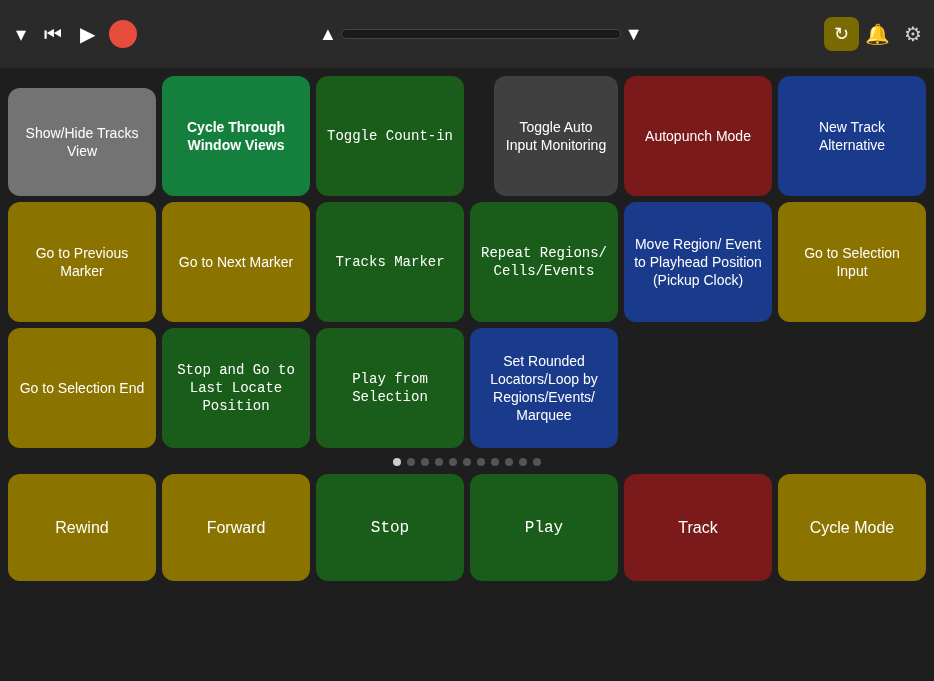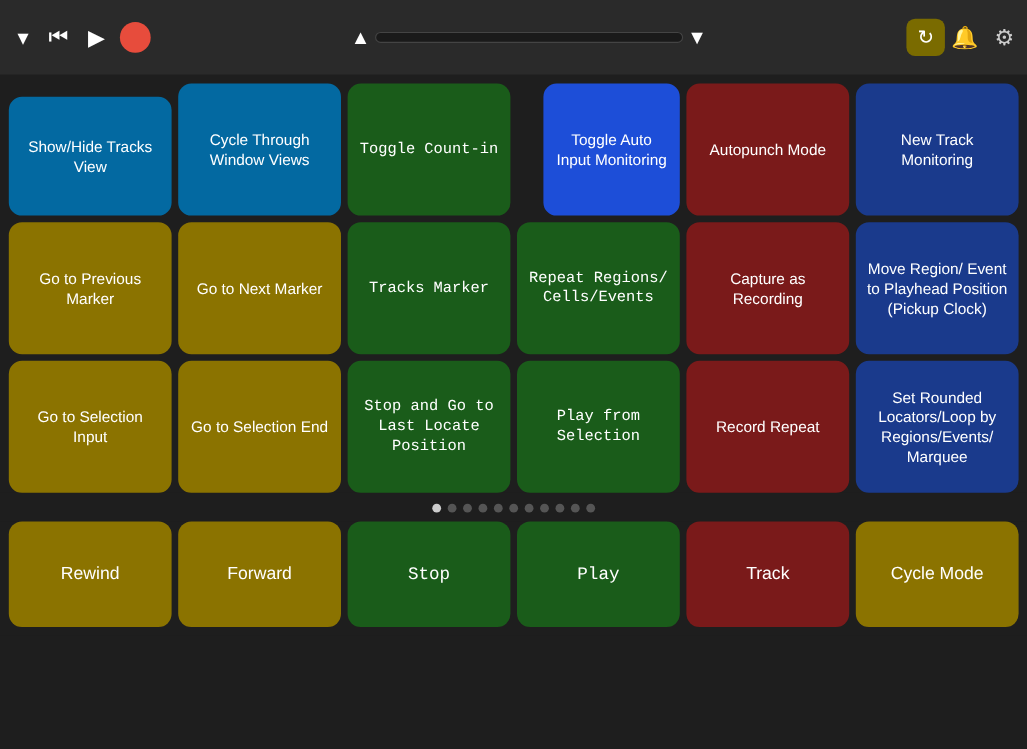--- a/index.html
+++ b/index.html
@@ -123,25 +123,25 @@
       align-items: center;
       justify-content: center;
       text-align: center;
       font-size: 14px;
       font-weight: 500;
       line-height: 1.3;
       padding: 10px;
       cursor: pointer;
       user-select: none;
     }
-    .cell-gray { background: #0369a1; margin-top: 12px; }
-    .cell-dark-gray { background: #0369a1; }
+    .cell-gray { background: #737373; margin-top: 12px; }
+    .cell-dark-gray { background: #15803d; font-weight: bold; }
     .cell-gold { background: #8b7300; }
     .cell-dark-green { background: #1a5c1a; font-family: Liberation Mono, monospace; }
-    .cell-bright-green { background: #1d4ed8; margin-left: 24px; }
+    .cell-bright-green { background: #404040; margin-left: 24px; }
     .cell-dark-red { background: #7a1a1a; }
     .cell-blue { background: #1a3a8c; }
 
     
     .dots-row {
       display: flex;
       align-items: center;
       justify-content: center;
       gap: 6px;
       padding: 10px 0 8px 0;
@@ -159,21 +159,21 @@
     
     .bottom-transport {
       display: grid;
       grid-template-columns: repeat(6, 1fr);
       gap: 6px;
       padding: 0 8px 8px 8px;
       background: #1e1e1e;
     }
     .transport-cell {
       border-radius: 12px;
-      height: 96px;
+      height: 107px;
       display: flex;
       align-items: center;
       justify-content: center;
       font-size: 16px;
       font-weight: 500;
       cursor: pointer;
       user-select: none;
     }
   </style>
 </head>
@@ -207,43 +207,40 @@
   <div class="grid" id="main-grid">
       <div class="cell cell-gray">Show/Hide
 Tracks View</div>
       <div class="cell cell-dark-gray">Cycle Through
 Window Views</div>
       <div class="cell cell-dark-green">Toggle Count-in</div>
       <div class="cell cell-bright-green">Toggle Auto
 Input Monitoring</div>
       <div class="cell cell-dark-red">Autopunch Mode</div>
       <div class="cell cell-blue">New Track
-Monitoring</div>
+Alternative</div>
       <div class="cell cell-gold">Go to Previous
 Marker</div>
       <div class="cell cell-gold">Go to Next Marker</div>
       <div class="cell cell-dark-green">Tracks Marker</div>
       <div class="cell cell-dark-green">Repeat Regions/
 Cells/Events</div>
-      <div class="cell cell-dark-red">Capture
-as Recording</div>
       <div class="cell cell-blue">Move Region/
 Event to Playhead
 Position (Pickup
 Clock)</div>
       <div class="cell cell-gold">Go to Selection
 Input</div>
       <div class="cell cell-gold">Go to Selection
 End</div>
       <div class="cell cell-dark-green">Stop and Go to
 Last Locate
 Position</div>
       <div class="cell cell-dark-green">Play from
 Selection</div>
-      <div class="cell cell-dark-red">Record Repeat</div>
       <div class="cell cell-blue">Set Rounded
 Locators/Loop by
 Regions/Events/
 Marquee</div>
     </div>
 </div>
 
 <div class="dots-row" id="dots-row">
     <div class="dot active"></div>
     <div class="dot"></div>

